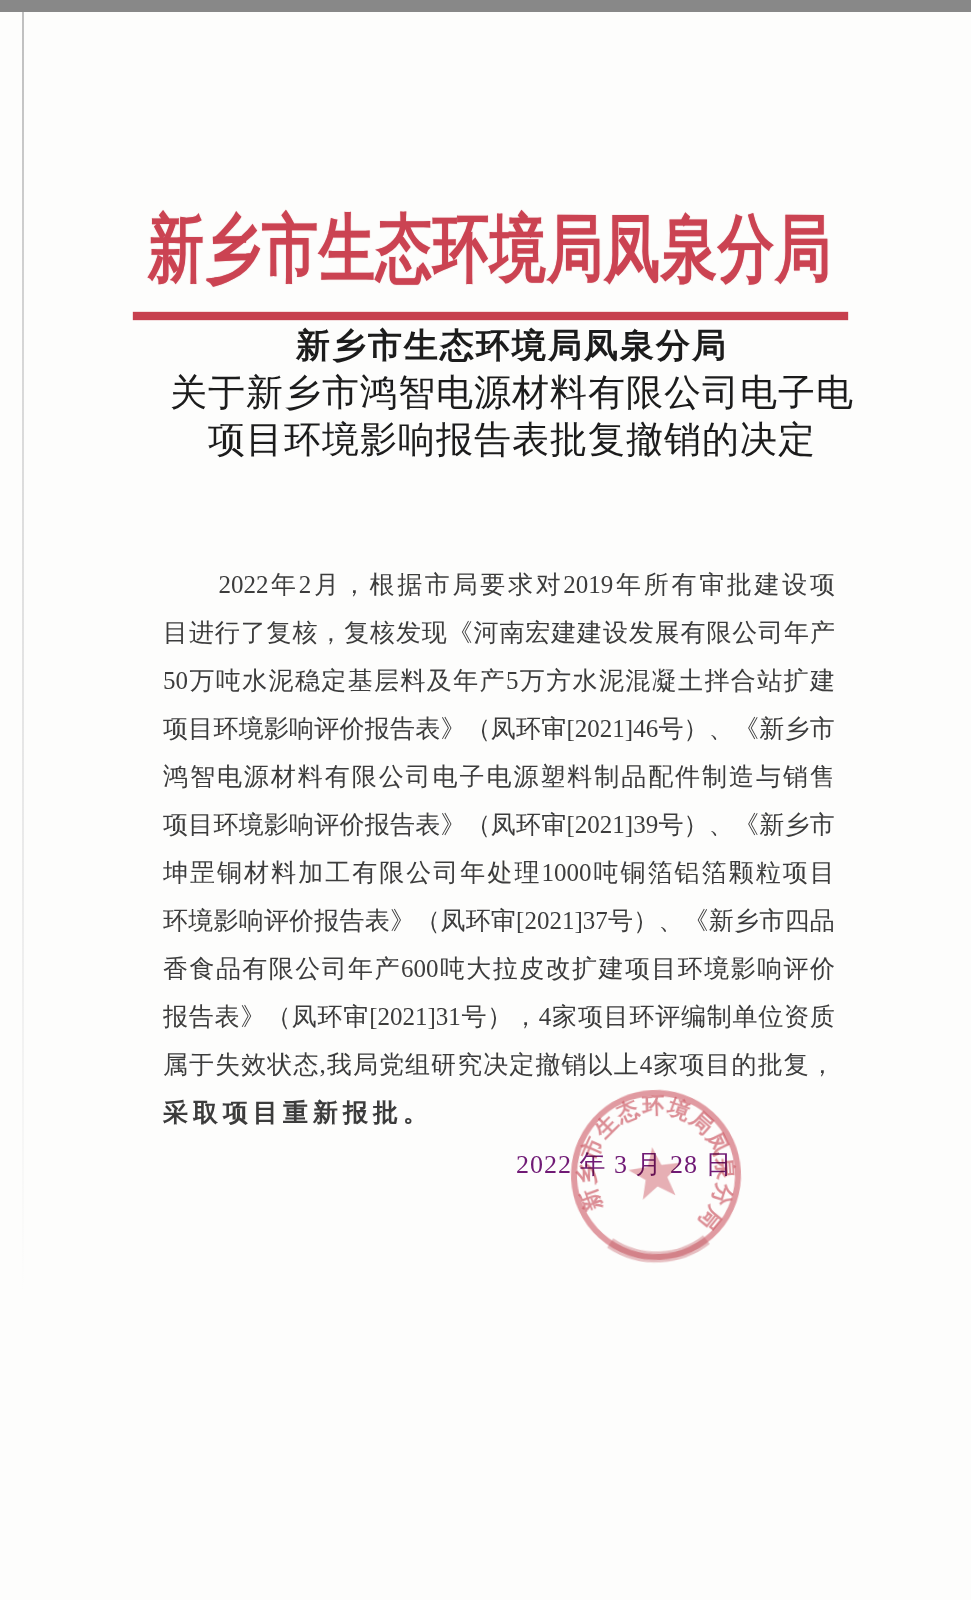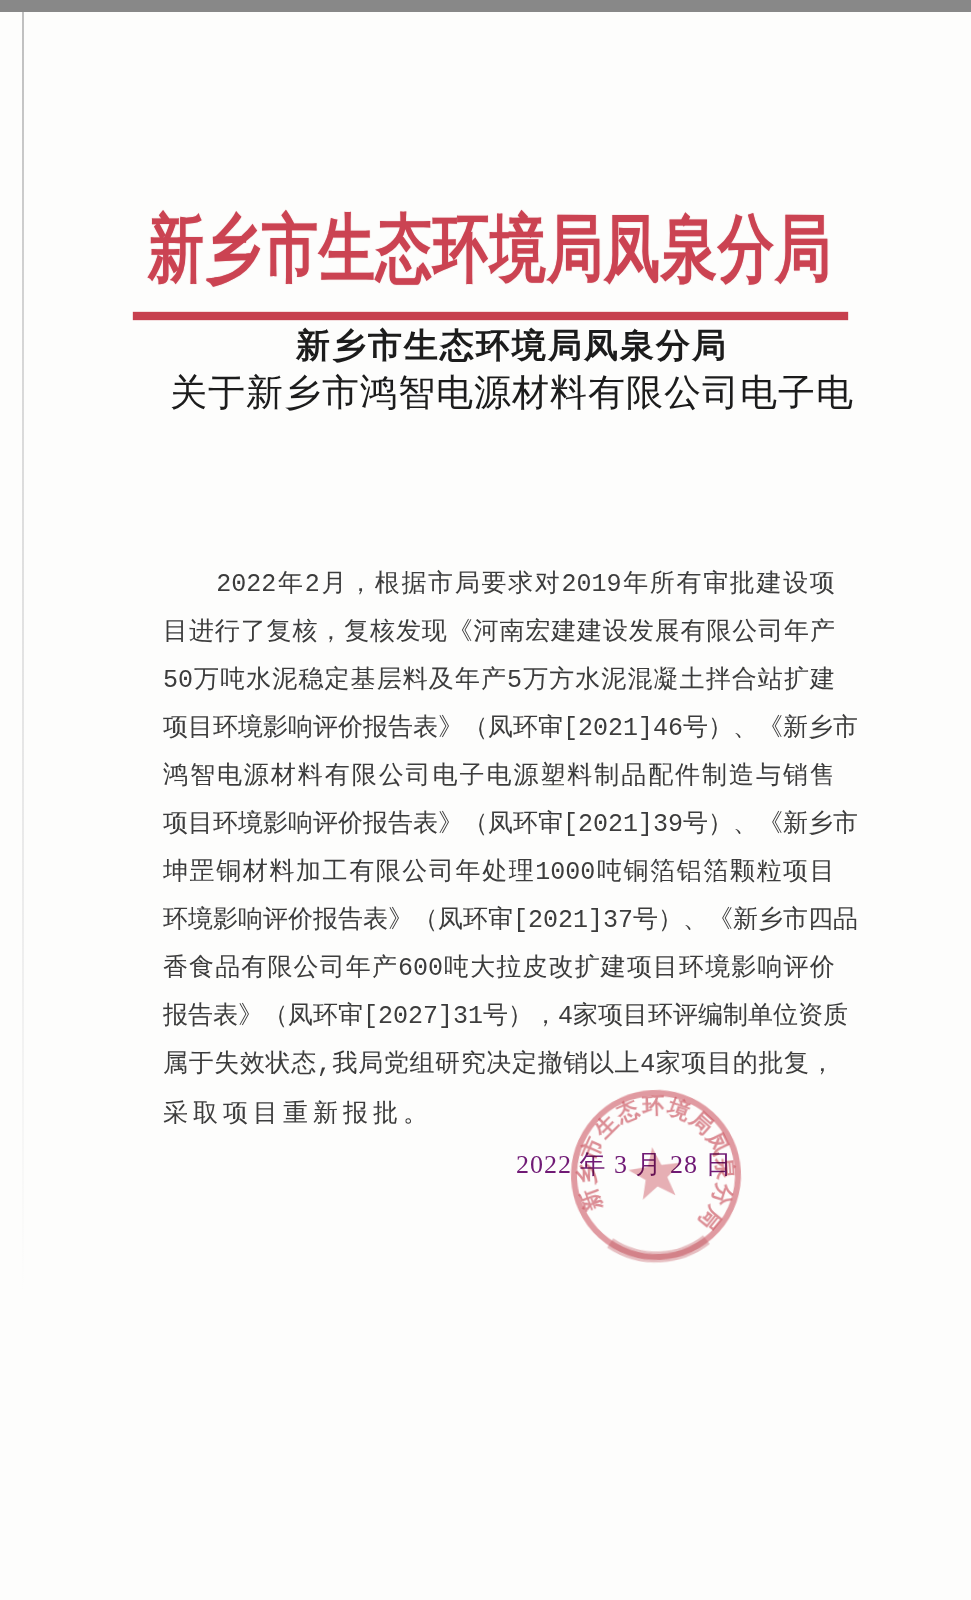--- a/index.html
+++ b/index.html
@@ -40,23 +40,23 @@
   }
   .doc-title .t1 { font-size:34px; font-weight:700; line-height:46px; letter-spacing:2px; white-space:nowrap; }
   .doc-title .t2 { font-size:37px; font-weight:400; line-height:47px; letter-spacing:1px; white-space:nowrap; }
   
   .body-block {
     position:absolute; left:163px; top:549px; width:672px;
     color:#3c3c3c;
     font-size:25px;
   }
   .bline { height:48px; line-height:48px; white-space:nowrap; }
-  .jline { display:flex; justify-content:space-between; align-items:center;font-family:Liberation Mono, monospace; }
+  .jline { display:flex; justify-content:space-between; align-items:center; }
   .jline span { display:block; white-space:pre; }
-  .lastline { letter-spacing:5px; }
+  .lastline { letter-spacing:5px;font-weight:bold; }
   
   .dateline {
     position:absolute; left:516px; top:1136px;
     font-size:26px; line-height:34px; color:#701a75;
     letter-spacing:1px; white-space:nowrap;
   }
   
   .seal {
     position:absolute; left:526px; top:1033px; width:260px; height:260px;
     mix-blend-mode:multiply;
@@ -72,20 +72,21 @@
 
   <div class="scan-line"></div>
 
   <div class="letterhead">新乡市生态环境局凤泉分局</div>
 
   <div class="red-rule"></div>
 
   <div class="doc-title">
     <div class="t1">新乡市生态环境局凤泉分局</div>
     <div class="t2">关于新乡市鸿智电源材料有限公司电子电</div>
+    <div class="t2">项目环境影响报告表批复撤销的决定</div>
   </div>
 
   <div class="body-block">
     <div class="bline jline">
         <span>　</span>
         <span>　</span>
         <span>2022</span>
         <span>年</span>
         <span>2</span>
         <span>月</span>
@@ -323,21 +324,21 @@
       </div>
     <div class="bline jline">
         <span>报</span>
         <span>告</span>
         <span>表</span>
         <span>》</span>
         <span>（</span>
         <span>凤</span>
         <span>环</span>
         <span>审</span>
-        <span>[2027]31</span>
+        <span>[2021]31</span>
         <span>号</span>
         <span>）</span>
         <span>，</span>
         <span>4</span>
         <span>家</span>
         <span>项</span>
         <span>目</span>
         <span>环</span>
         <span>评</span>
         <span>编</span>

